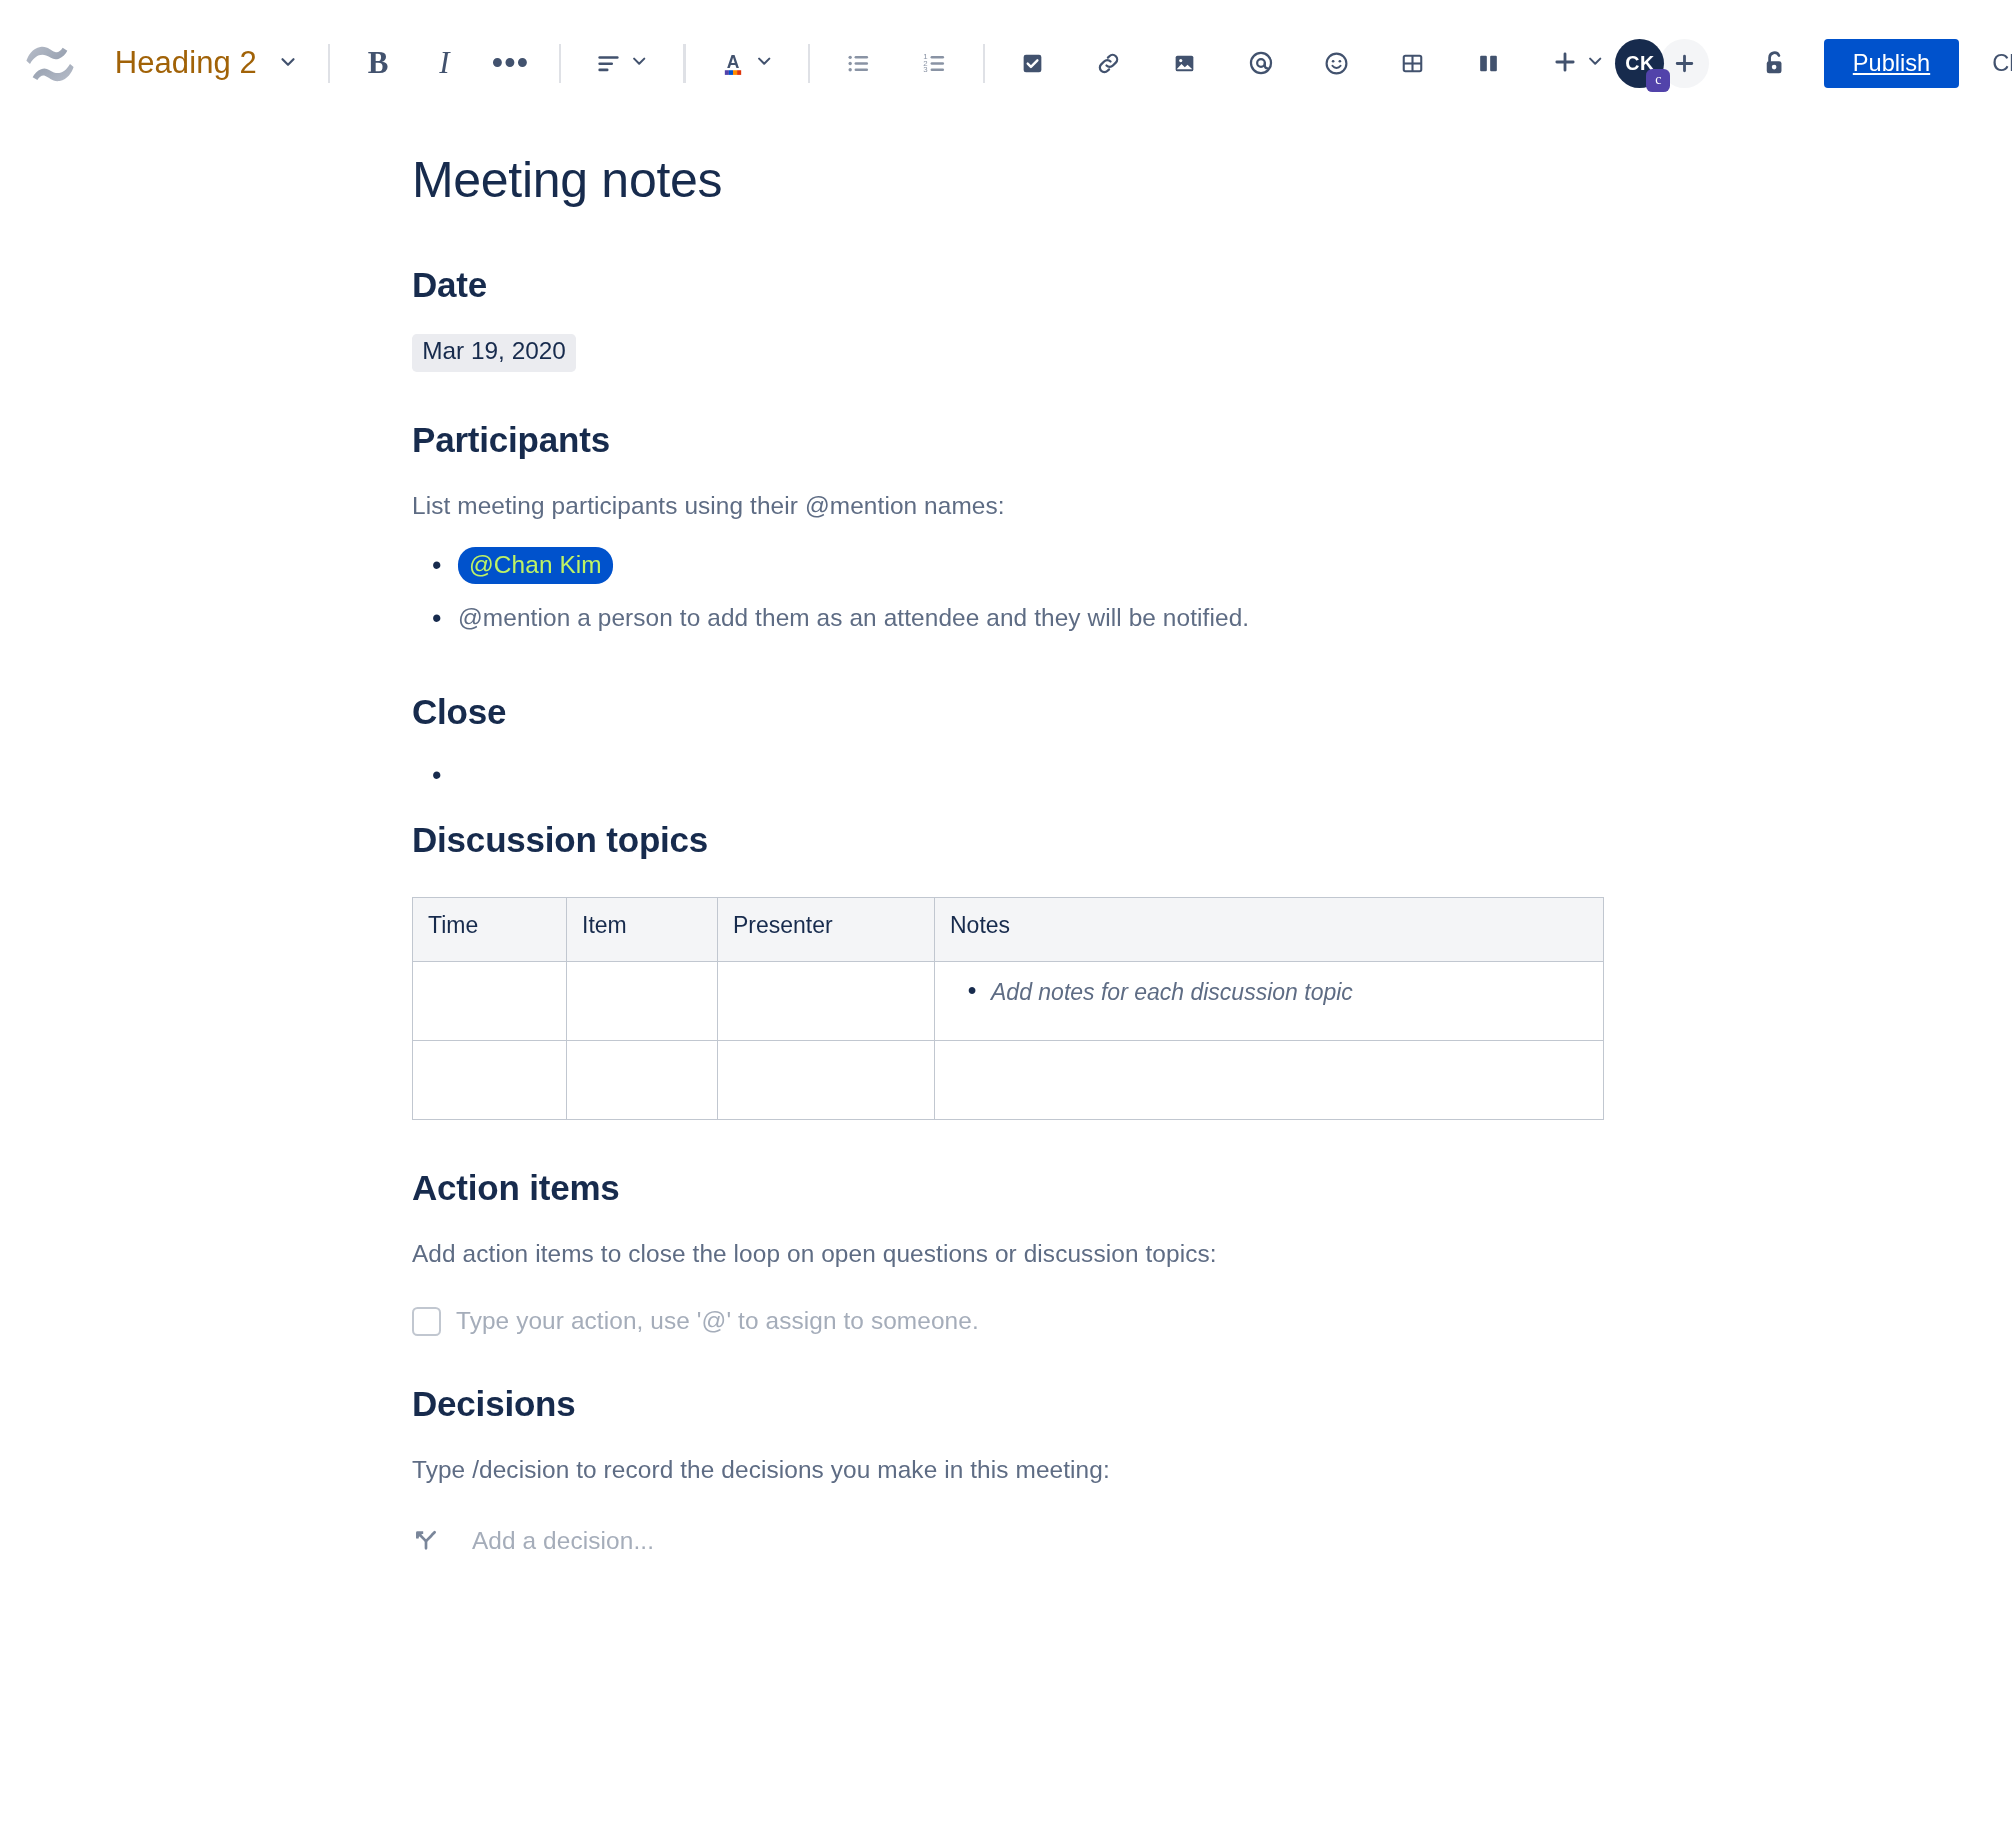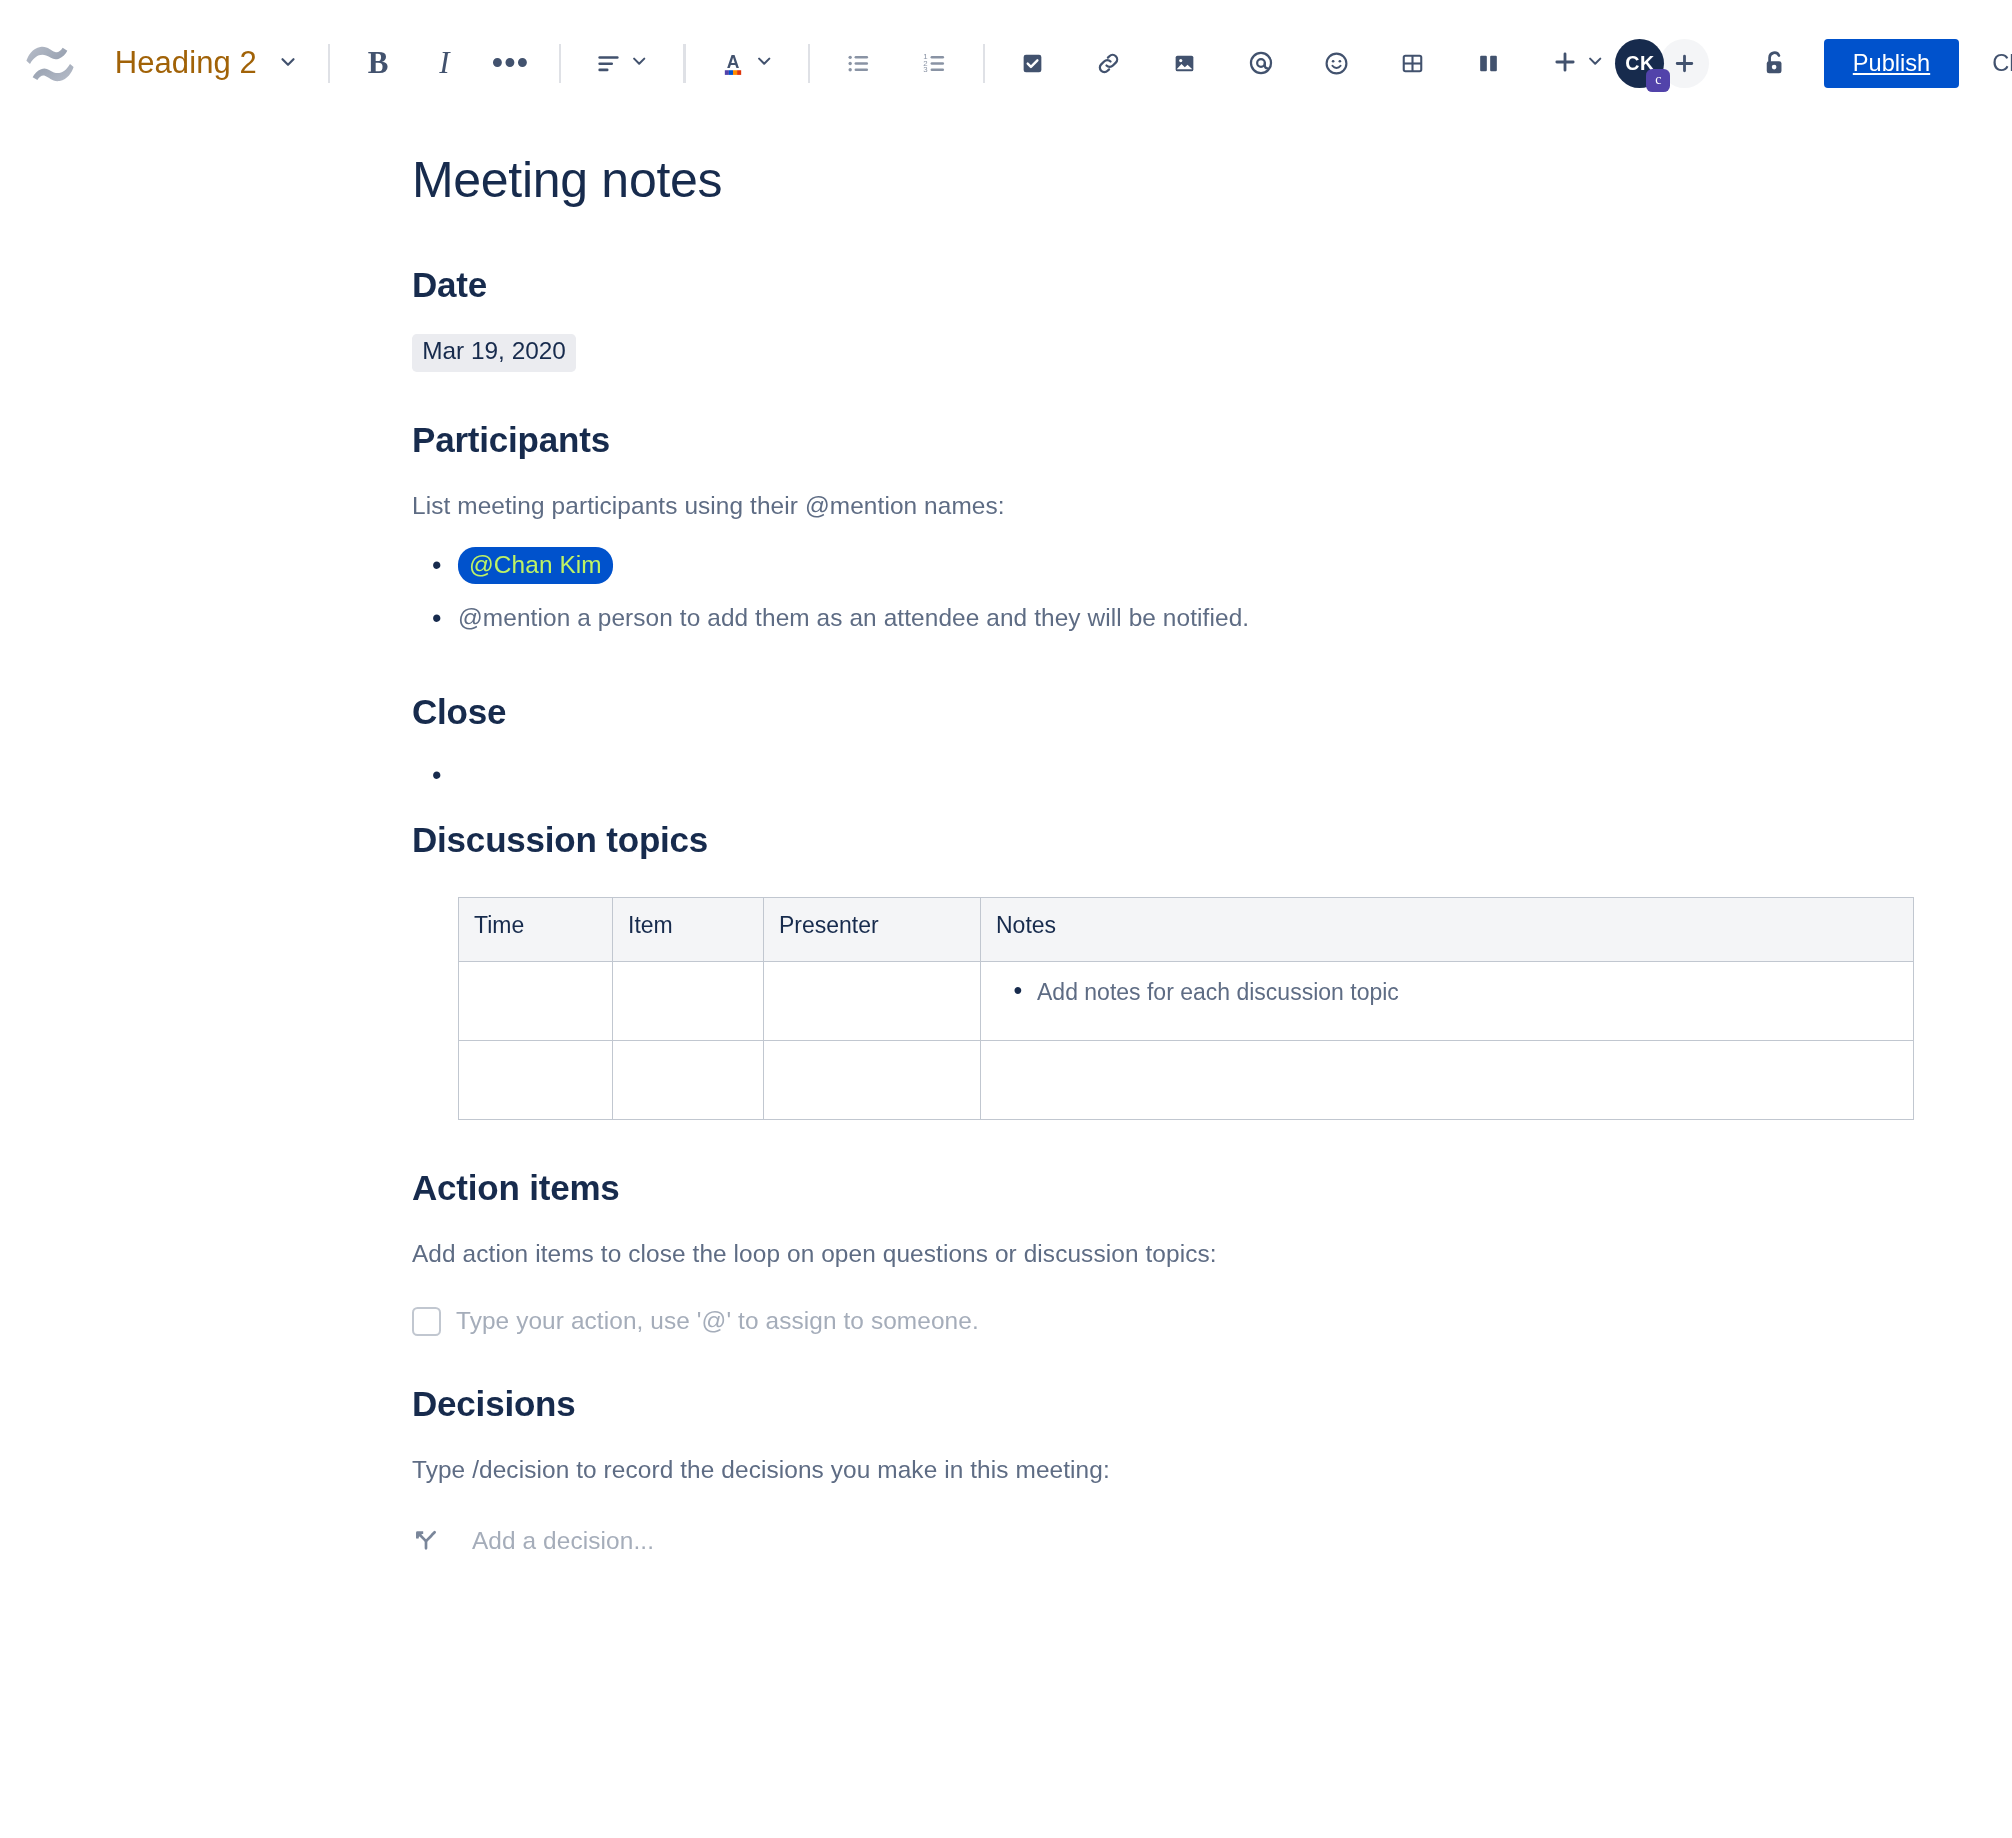--- a/index.html
+++ b/index.html
@@ -195,44 +195,43 @@
     padding: 2.4px 11px 4.7px 11px;
     font-size: 24.4px;
     line-height: 1.2;
     cursor: pointer;
   }
 
   
   table.dt {
     border-collapse: collapse;
     margin-top: 36px;
-    width: 1456px;
+    width: 1192px;
     table-layout: fixed;
-    margin-left: 46px;
   }
   table.dt th, table.dt td {
     border: 1.6px solid #c1c7d0;
     text-align: left;
     vertical-align: top;
     padding: 14px 15px;
   }
   table.dt th {
     background: #f4f5f7;
     color: #172b4d;
     font-size: 23px;
     font-weight: normal;
     height: 64px;
   }
   table.dt td { height: 79px; background: #ffffff; }
   td.notes-cell { padding-left: 15px; }
   ul.cell-list {
     margin: 0; padding-left: 41px; list-style: none;
   }
   ul.cell-list > li {
-    font-size: 23px; color: #5e6c84; position: relative; line-height: 1.4;
+    font-size: 23px; color: #5e6c84; position: relative; line-height: 1.4; font-style: italic;
   }
   ul.cell-list > li::before {
     content: "•"; position: absolute; left: -23.6px; top: -3.1px;
     color: #172b4d; font-size: 25px;
   }
   .col-time { width: 154px; }
   .col-item { width: 151px; }
   .col-pres { width: 217px; }
 
   

